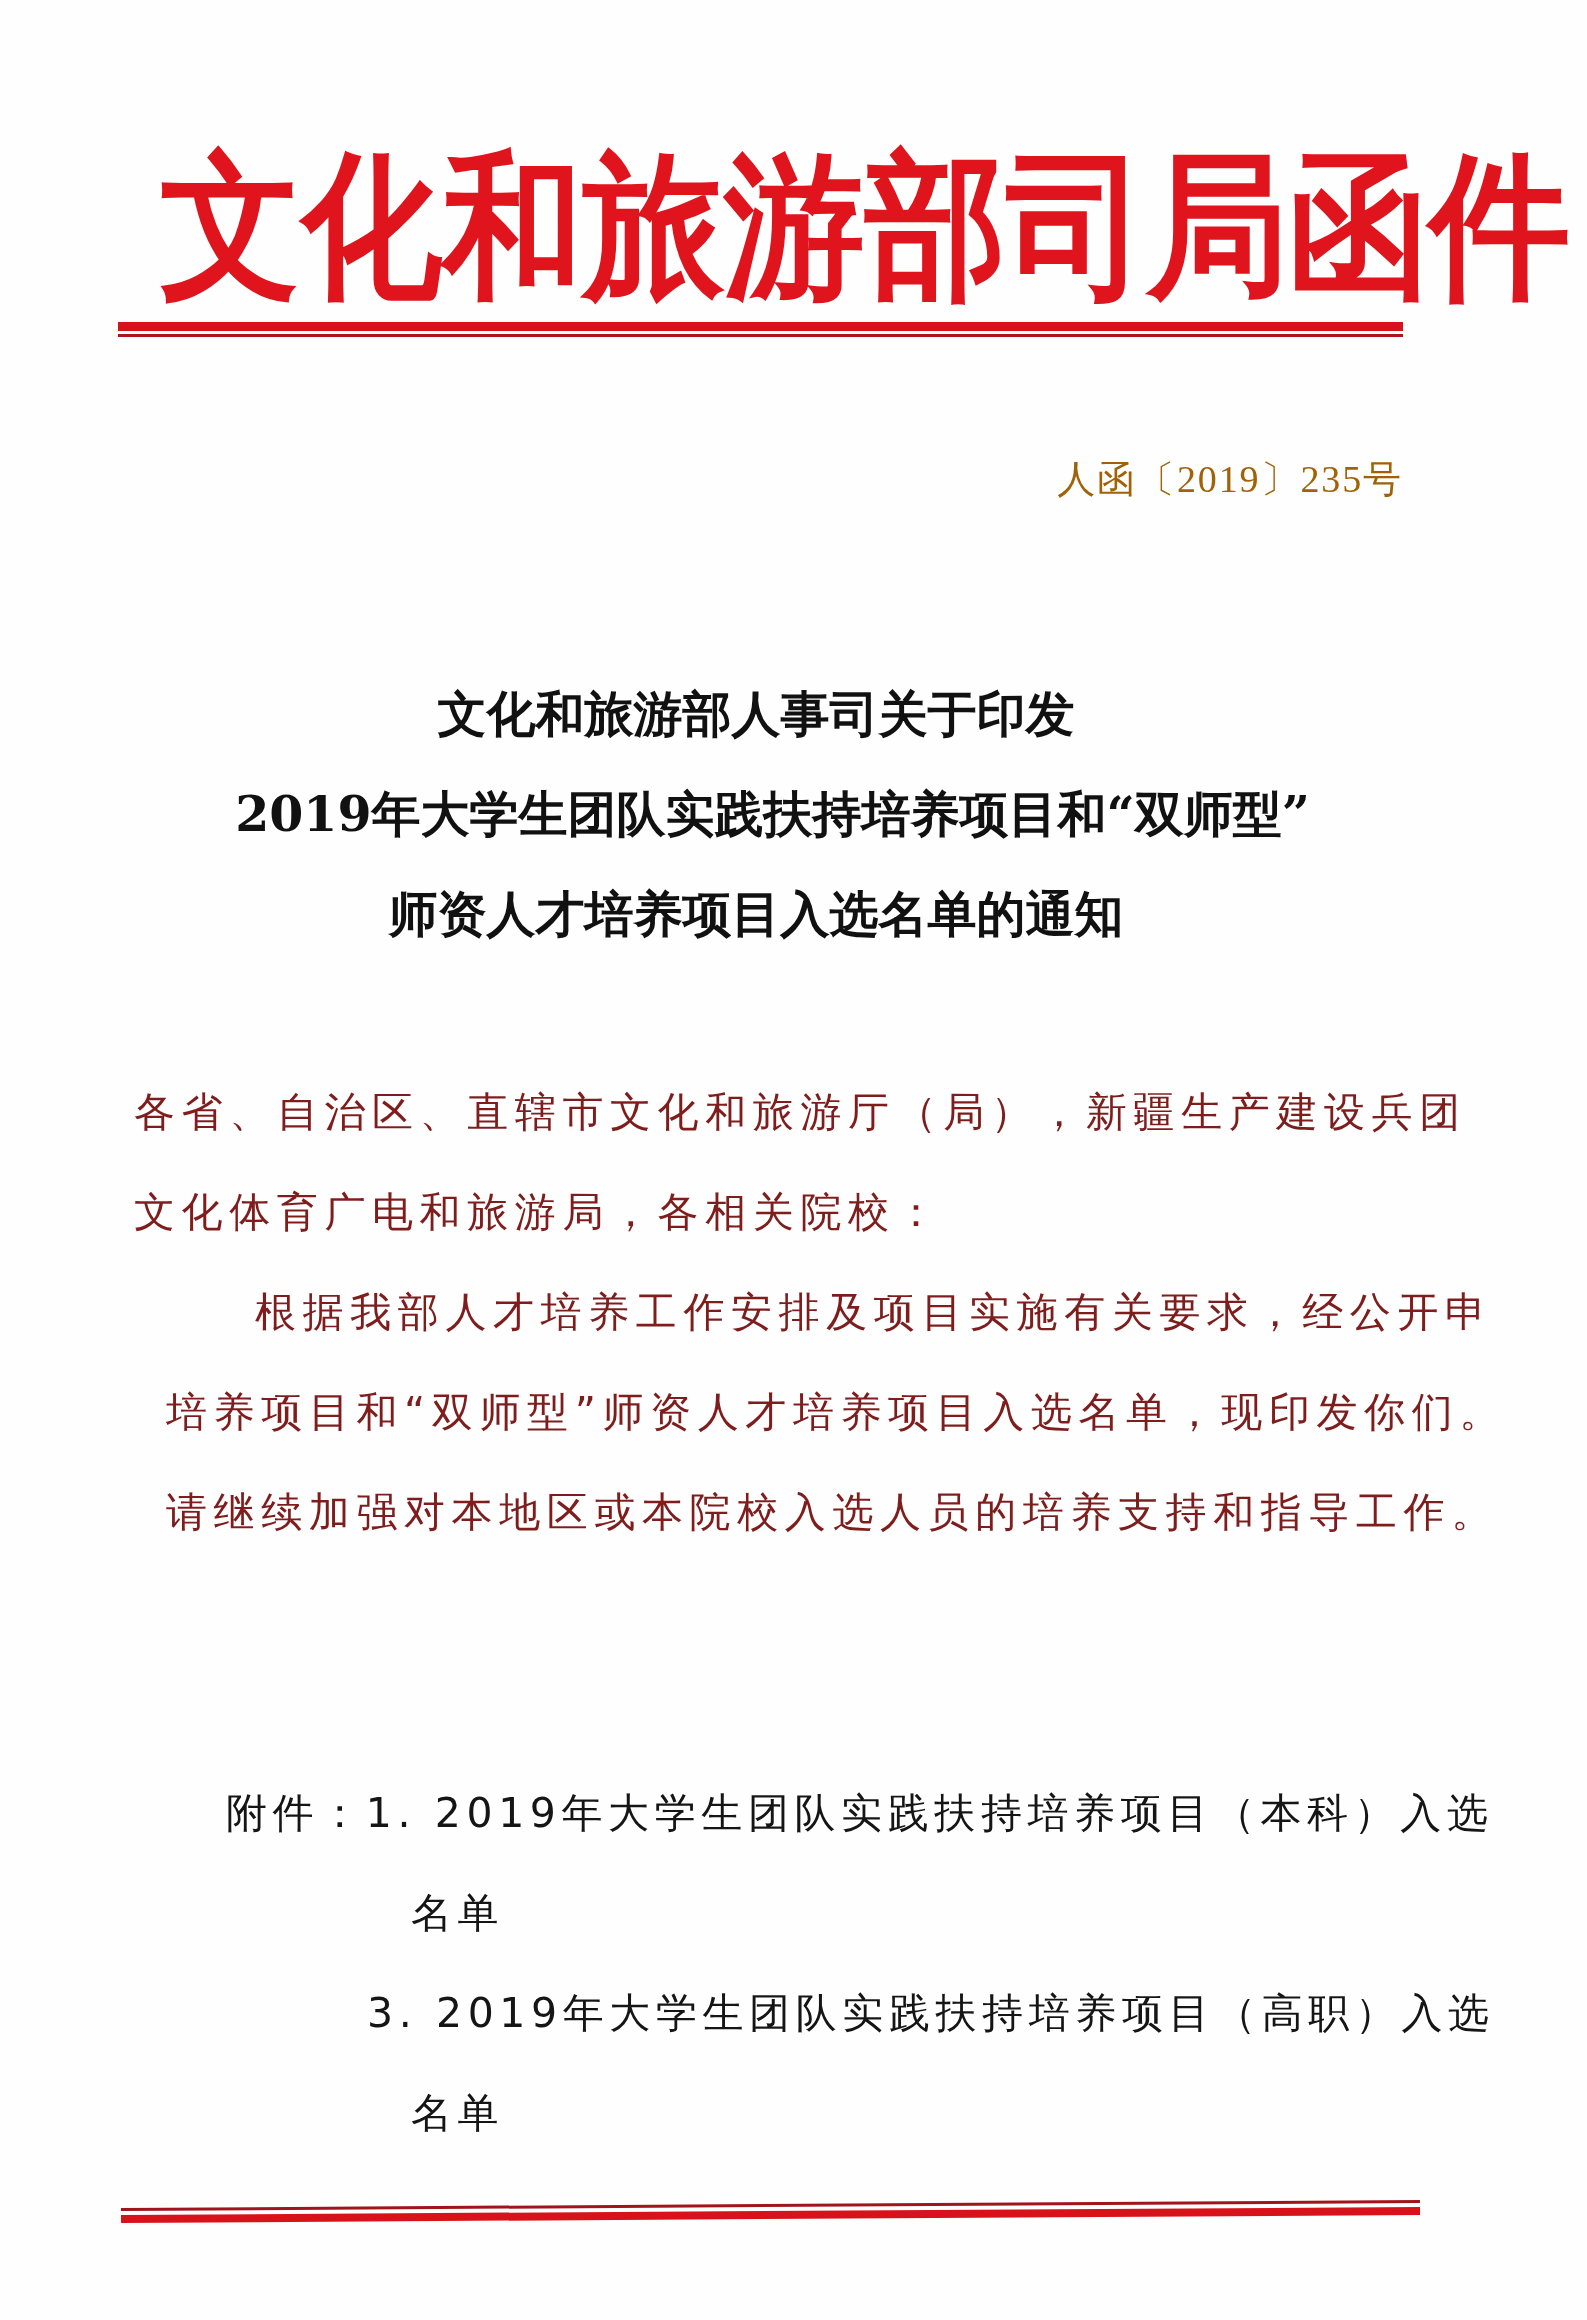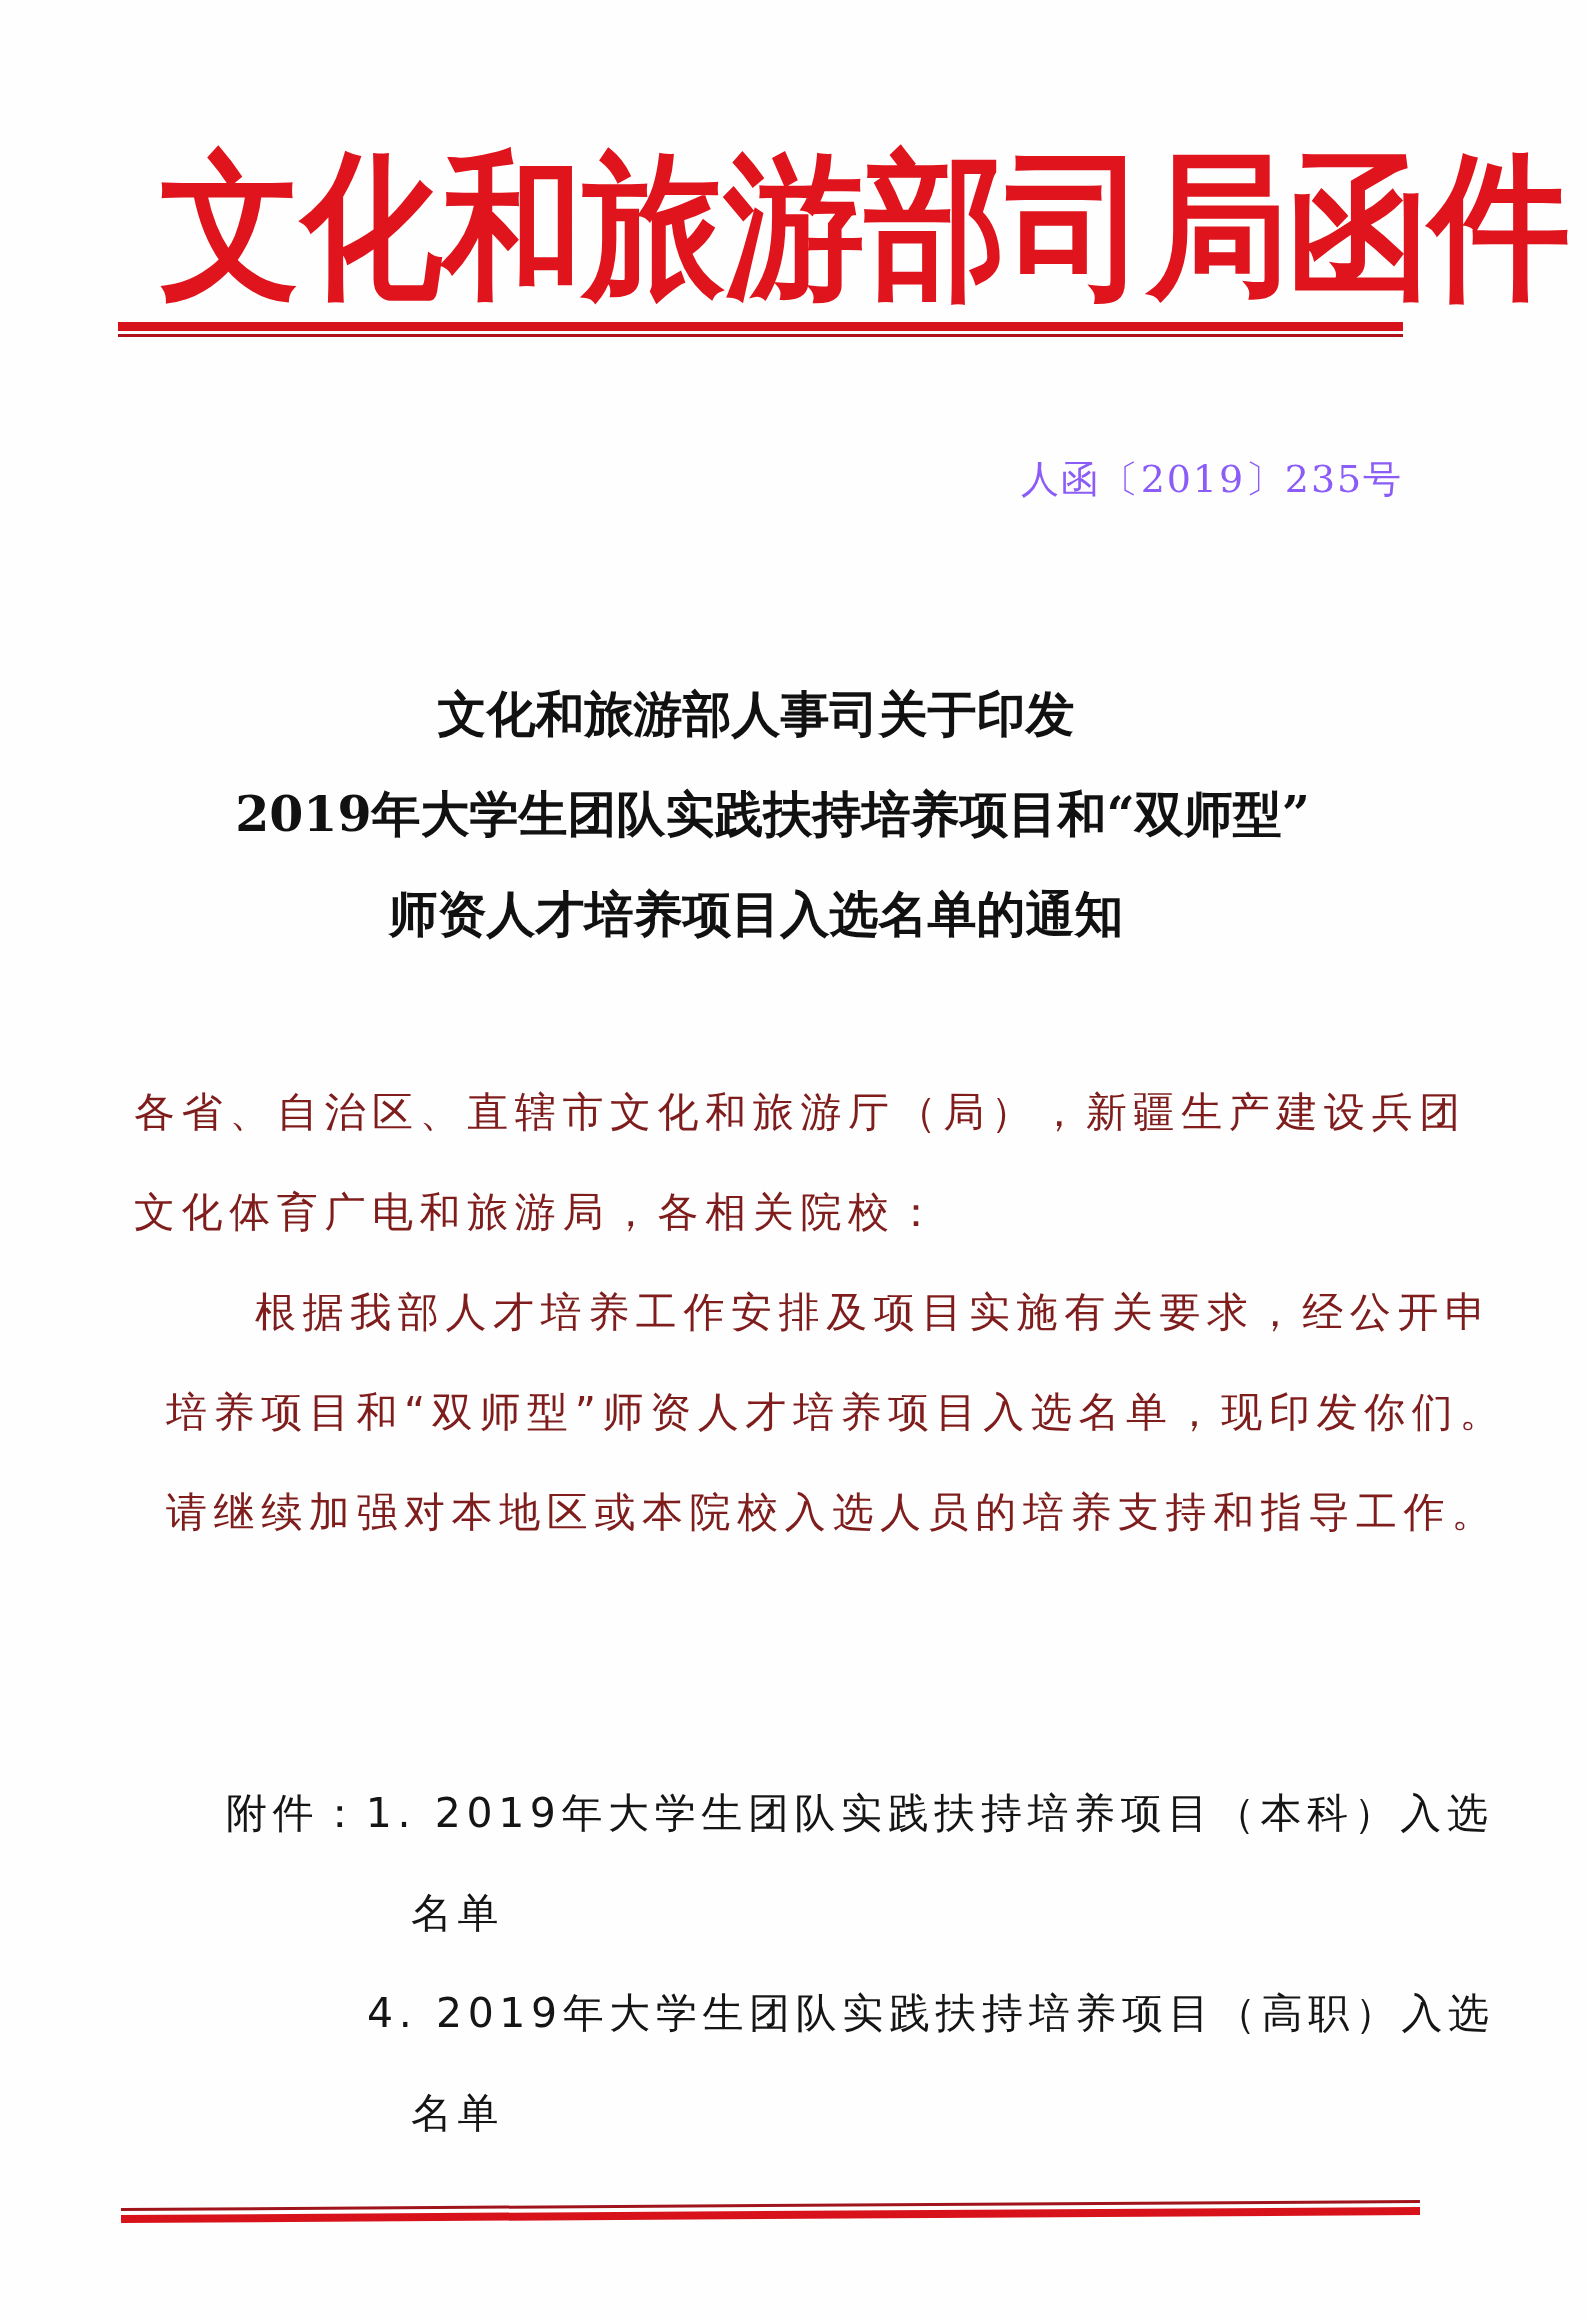--- a/index.html
+++ b/index.html
@@ -59,21 +59,22 @@
       background: #b0141a;
     }
 
     
     .doc-number {
       position: absolute;
       right: 185px;
       top: 454px;
       font-size: 38px;
       letter-spacing: 1.9px;
-      color: #8b5cf6;
+      color: #a16207;
+      font-family: Liberation Serif, serif;
     }
 
     
     .doc-title {
       position: absolute;
       left: 0;
       width: 1512px;
       top: 664px;
       text-align: center;
       font-size: 49px;
@@ -173,21 +174,21 @@
 
   <div class="body-text paragraph">
     <span class="line indent">根据我部人才培养工作安排及项目实施有关要求，经公开申</span>
     <span class="line">培养项目和“双师型”师资人才培养项目入选名单，现印发你们。</span>
     <span class="line">请继续加强对本地区或本院校入选人员的培养支持和指导工作。</span>
   </div>
 
   <div class="attachments">
     <span class="att-row"><span>附件：</span><span>1. 2019年大学生团队实践扶持培养项目（本科）入选</span></span>
     <span class="att-row att-cont">名单</span>
-    <span class="att-row att-second">4. 2019年大学生团队实践扶持培养项目（高职）入选</span>
+    <span class="att-row att-second">3. 2019年大学生团队实践扶持培养项目（高职）入选</span>
     <span class="att-row att-cont">名单</span>
   </div>
 
   <div class="rule-bottom">
     <div class="thin"></div>
     <div class="gap"></div>
     <div class="thick"></div>
   </div>
 
 </div>

